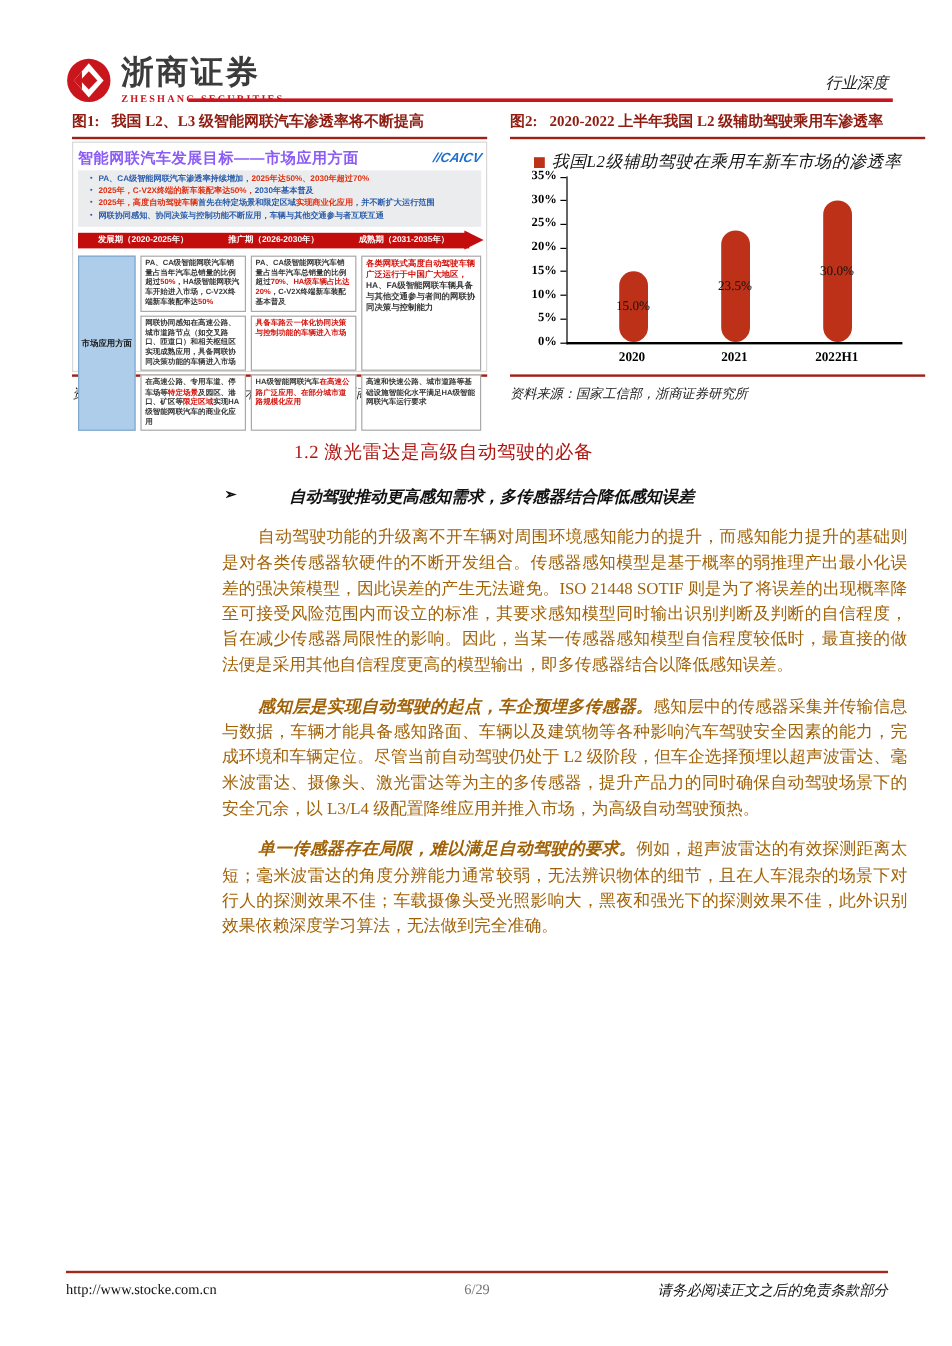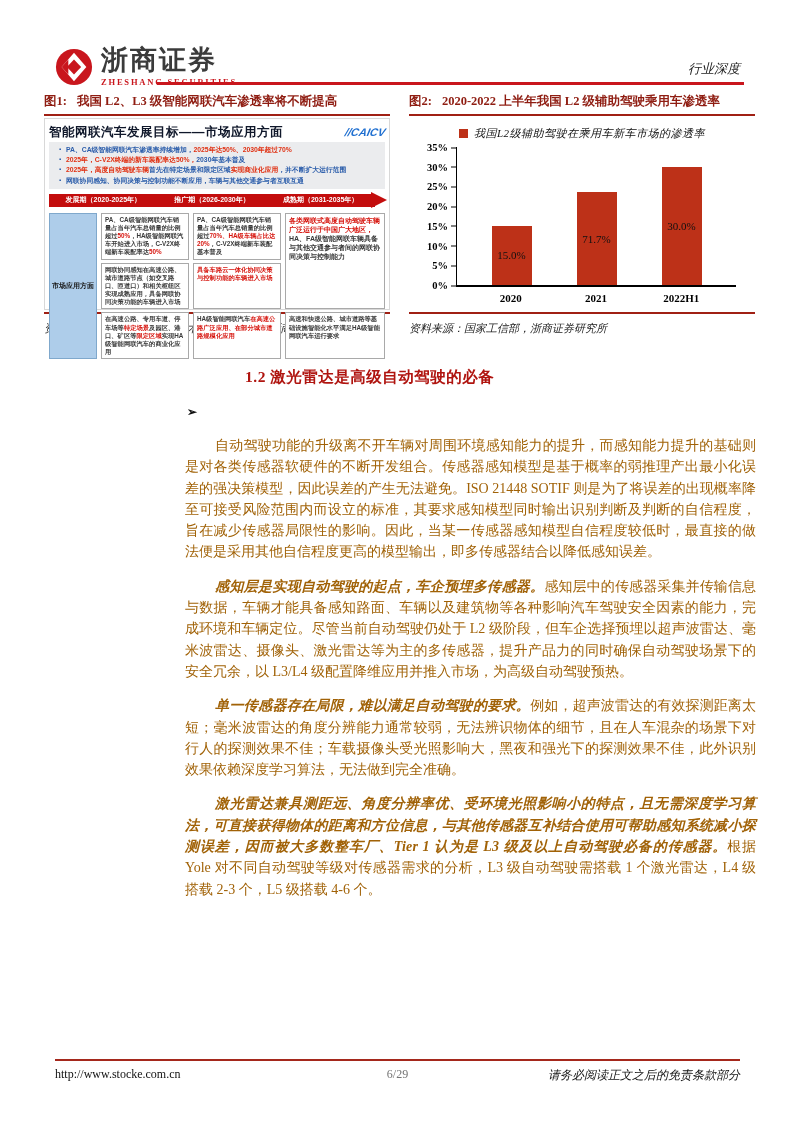--- a/index.html
+++ b/index.html
@@ -12,32 +12,32 @@
   
   .brand { position:absolute; left:55px; top:47px; display:flex; align-items:center; }
   .brand-emblem { width:38px; height:38px; }
   .brand-txt { margin-left:8px; }
   .brand-cn { font-family:"Liberation Sans", sans-serif; font-weight:bold; font-size:27px; letter-spacing:2px; color:#3b3b3b; line-height:1; }
   .brand-en { font-family:"Liberation Serif", serif; font-weight:bold; font-size:8.5px; letter-spacing:1.8px; color:#c9161d; margin-top:3px; }
   .doc-type { position:absolute; right:53px; top:60px; font-size:13px; font-style:italic; color:#222; }
   .header-rule { position:absolute; left:157px; right:49px; top:82px; height:2.5px; background:#c9161d; }
 
   
-  .figs { position:absolute; top:93px; left:44px; width:712px; display:flex; }
+  .figs { position:absolute; top:93px; left:60px; width:712px; display:flex; }
   .fig-col { width:346px; }
   .fig-col + .fig-col { margin-left:19px; }
   .fig-caption { font-size:12.5px; font-weight:bold; color:#8f1d12; padding-bottom:4px; border-bottom:2px solid #a02014; white-space:nowrap; }
   .fig-caption .cap-label { margin-right:10px; }
   .fig-body { height:198px; position:relative; border-bottom:2.5px solid #a02014; }
   .fig-source { font-size:11px; font-style:italic; color:#222; padding-top:7px; }
 
   
   .info { position:absolute; inset:2px 0 2px 0; border:1px solid #d8d8d8; padding:3px 4px; font-family:"Liberation Sans", sans-serif; }
   .info-head { display:flex; justify-content:space-between; align-items:center; height:20px; }
-  .info-title { font-size:12.5px; font-weight:bold; color:#0f172a; letter-spacing:0.5px; }
+  .info-title { font-size:12.5px; font-weight:bold; color:#8b5cf6; letter-spacing:0.5px; }
   .info-logo { font-size:11px; font-weight:bold; font-style:italic; color:#1f6fd0; transform:skewX(-12deg); white-space:nowrap; }
   .info-bullets { background:#ebecee; padding:3px 6px 3px 10px; list-style:none; }
   .info-bullets li { font-size:6.8px; line-height:1.5; font-weight:bold; position:relative; padding-left:7px; }
   .info-bullets li::before { content:"▪"; position:absolute; left:0; top:0; color:#2a5caa; font-size:6px; }
   .seg-blue { color:#2a5caa; } .seg-red { color:#e03012; } .seg-dark { color:#3a3a3a; }
   .arrow-wrap { position:relative; height:17px; margin-top:3px; }
   .arrow-band { position:absolute; left:0; right:10px; top:2px; bottom:2px; background:#c30d0d; display:flex; justify-content:space-around; align-items:center; }
   .arrow-head { position:absolute; right:-2px; top:50%; transform:translateY(-50%); width:0; height:0;
     border-left:16px solid #c30d0d; border-top:8.5px solid transparent; border-bottom:8.5px solid transparent; }
   .phase { color:#fff; font-size:7px; font-weight:bold; white-space:nowrap; }
@@ -46,36 +46,36 @@
     font-size:7px; font-weight:bold; color:#1b1b1b; text-align:center; }
   .cells { flex:1; margin-left:4px; display:grid; grid-template-columns:88px 88px 1fr; grid-auto-rows:auto; gap:3px 4px; }
   .cell { border:1px solid #a9a9a9; background:#fff; padding:2px 3px; font-size:6.3px; line-height:1.3; font-weight:bold; overflow:hidden; }
   .cell-span { grid-column:3; grid-row:1 / span 2; font-size:7px; }
   .cell .seg-red { color:#d6130c; }
 
   
   .chart { position:absolute; inset:0; font-family:"Liberation Serif", serif; }
   .legend { position:absolute; top:10px; left:0; right:0; display:flex; justify-content:center; align-items:center; gap:6px; }
   .legend-swatch { width:9px; height:9px; background:#bd3118; display:inline-block; }
-  .legend-text { font-size:11px; font-style:italic; color:#111; letter-spacing:0.5px; }
+  .legend-text { font-size:14px; font-style:italic; color:#111; letter-spacing:0.5px; }
   .plot { position:absolute; left:47px; top:31px; width:280px; height:140px;
     border-left:1.2px solid #000; border-bottom:2px solid #000; }
   .ytick { position:absolute; right:100%; padding-right:9px; transform:translateY(50%);
     font-size:10.5px; font-weight:bold; white-space:nowrap; color:#000; }
   .ytick::after { content:""; position:absolute; right:1px; top:50%; width:5px; height:1px; background:#000; }
   .bars-row { position:absolute; inset:0; display:flex; justify-content:space-around; align-items:flex-end; padding:0 12px; }
   .bar-col { width:40px; display:flex; align-items:flex-end; justify-content:center; height:100%; }
-  .bar { width:40px; position:relative; }
+  .bar { width:24px; position:relative;border-radius:17px; }
   .bar-label { position:absolute; top:50%; left:50%; transform:translate(-50%,-50%); font-size:11px; color:#111; white-space:nowrap; }
   .xlabels { position:absolute; left:47px; top:176px; width:280px; display:flex; justify-content:space-around; padding:0 12px; }
   .xcat { width:60px; text-align:center; font-size:11px; font-weight:bold; color:#000; }
 
   
   .section { position:absolute; left:185px; top:367px; width:571px; }
-  .section-heading { font-size:15.5px; font-weight:bold; color:#b01510; margin-left:60px; letter-spacing:0.5px; }
+  .section-heading { font-size:15.5px; font-weight:normal; color:#b01510; margin-left:60px; letter-spacing:0.5px; }
   .section-bullet { display:flex; margin-top:17px; font-size:13.5px; font-weight:bold; font-style:italic; color:#111; }
   .bullet-arrow { font-style:normal; font-size:12px; margin-left:2px; width:54px; color:#111; }
   .para { font-size:14px; line-height:21.3px; text-align:justify; text-indent:2.15em; margin-top:13px; color:#a16207; }
   .para b { font-style:italic; letter-spacing:0.2px; }
   .para.first { margin-top:15px; }
 
   
   .footer { position:absolute; left:55px; right:53px; top:1059px; border-top:2.5px solid #a5281c; padding-top:6px; height:24px; }
   .footer-url { position:absolute; left:0; top:6px; font-size:12px; color:#111; text-decoration:none; }
   .footer-page { position:absolute; left:0; right:0; top:6px; text-align:center; font-size:12px; color:#737373; }
@@ -165,21 +165,21 @@
               <div class="ytick" style="bottom: 85.7143%;">30%</div>
               <div class="ytick" style="bottom: 100%;">35%</div>
               <div class="bars-row">
                 <div class="bar-col">
                   <div class="bar" style="height: 42.8571%; background: rgb(189, 49, 24);">
                     <div class="bar-label">15.0%</div>
                   </div>
                 </div>
                 <div class="bar-col">
                   <div class="bar" style="height: 67.1429%; background: rgb(189, 49, 24);">
-                    <div class="bar-label">71.7%</div>
+                    <div class="bar-label">23.5%</div>
                   </div>
                 </div>
                 <div class="bar-col">
                   <div class="bar" style="height: 85.7143%; background: rgb(189, 49, 24);">
                     <div class="bar-label">30.0%</div>
                   </div>
                 </div>
               </div>
             </div>
           <div class="xlabels">
@@ -190,25 +190,25 @@
         </div>
       </div>
       <div class="fig-source">资料来源：国家工信部，浙商证券研究所</div>
     </div>
   </div>
 
   <div class="section">
     <div class="section-heading">1.2 激光雷达是高级自动驾驶的必备</div>
     <div class="section-bullet">
       <span class="bullet-arrow">➢</span>
+      <span>自动驾驶推动更高感知需求，多传感器结合降低感知误差</span>
     </div>
     <p class="para first"><b></b><span>自动驾驶功能的升级离不开车辆对周围环境感知能力的提升，而感知能力提升的基础则是对各类传感器软硬件的不断开发组合。传感器感知模型是基于概率的弱推理产出最小化误差的强决策模型，因此误差的产生无法避免。ISO 21448 SOTIF 则是为了将误差的出现概率降至可接受风险范围内而设立的标准，其要求感知模型同时输出识别判断及判断的自信程度，旨在减少传感器局限性的影响。因此，当某一传感器感知模型自信程度较低时，最直接的做法便是采用其他自信程度更高的模型输出，即多传感器结合以降低感知误差。</span></p>
     <p class="para"><b>感知层是实现自动驾驶的起点，车企预埋多传感器。</b><span>感知层中的传感器采集并传输信息与数据，车辆才能具备感知路面、车辆以及建筑物等各种影响汽车驾驶安全因素的能力，完成环境和车辆定位。尽管当前自动驾驶仍处于 L2 级阶段，但车企选择预埋以超声波雷达、毫米波雷达、摄像头、激光雷达等为主的多传感器，提升产品力的同时确保自动驾驶场景下的安全冗余，以 L3/L4 级配置降维应用并推入市场，为高级自动驾驶预热。</span></p>
     <p class="para"><b>单一传感器存在局限，难以满足自动驾驶的要求。</b><span>例如，超声波雷达的有效探测距离太短；毫米波雷达的角度分辨能力通常较弱，无法辨识物体的细节，且在人车混杂的场景下对行人的探测效果不佳；车载摄像头受光照影响大，黑夜和强光下的探测效果不佳，此外识别效果依赖深度学习算法，无法做到完全准确。</span></p>
-    <p class="para"><b>激光雷达兼具测距远、角度分辨率优、受环境光照影响小的特点，且无需深度学习算法，可直接获得物体的距离和方位信息，与其他传感器互补结合使用可帮助感知系统减小探测误差，因而被大多数整车厂、Tier 1 认为是 L3 级及以上自动驾驶必备的传感器。</b><span>根据 Yole 对不同自动驾驶等级对传感器需求的分析，L3 级自动驾驶需搭载 1 个激光雷达，L4 级搭载 2-3 个，L5 级搭载 4-6 个。</span></p>
   </div>
 
   <div class="footer">
     <a class="footer-url" href="#">http://www.stocke.com.cn</a>
     <div class="footer-page">6/29</div>
     <div class="footer-disclaimer">请务必阅读正文之后的免责条款部分</div>
   </div>
 
 </div>
 

